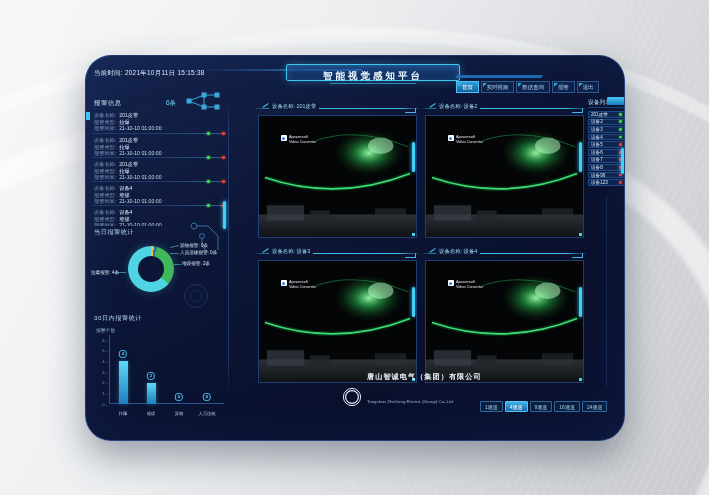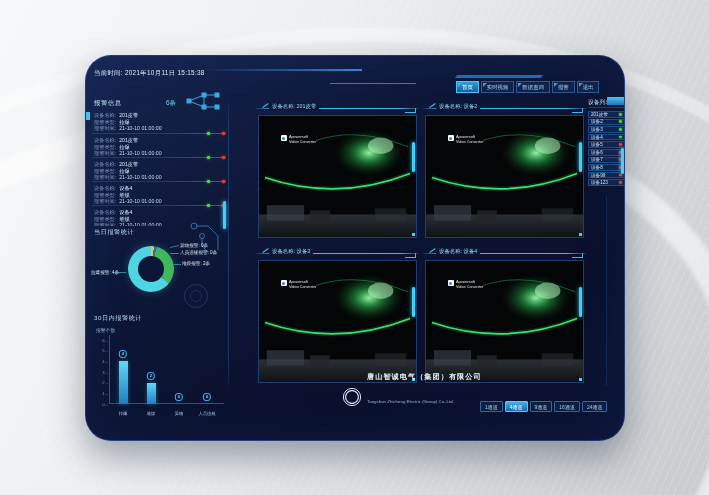--- a/index.html
+++ b/index.html
@@ -151,20 +151,23 @@
           <rect x="8" y="87" width="38" height="15" fill="#3a4149" opacity=".65"></rect>
           <rect x="52" y="92" width="20" height="10" fill="#23272c" opacity=".8"></rect>
           <rect x="118" y="90" width="32" height="12" fill="#2d3237" opacity=".55"></rect>
         </symbol>
       </defs>
     </svg>
 
     <div class="edge-notch"></div>
     <div class="time">当前时间: 2021年10月11日 15:15:38</div>
     <div class="topline"></div>
+    <div class="title-box">
+      <span>智能视觉感知平台</span>
+    </div>
     <div class="title-underline"></div>
     <div class="nav-accent"></div>
     <div class="nav">
         <div class="nav-btn active">首页</div>
         <div class="nav-btn">实时视频</div>
         <div class="nav-btn">数据查询</div>
         <div class="nav-btn">报警</div>
         <div class="nav-btn">退出</div>
       </div>
 

